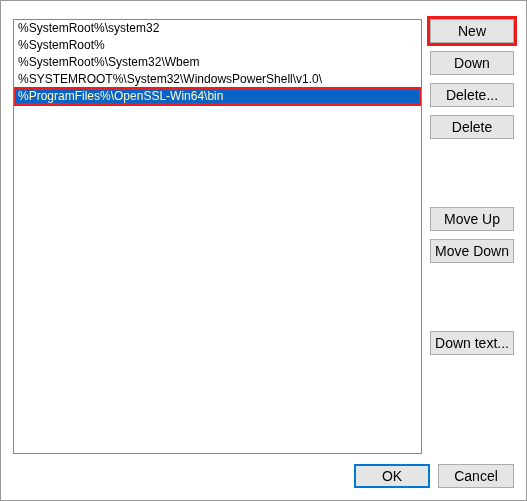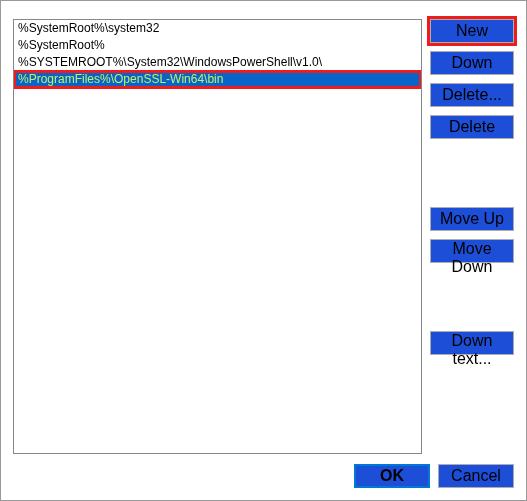--- a/index.html
+++ b/index.html
@@ -61,38 +61,38 @@
   .list-item {
     height: 17px;
     line-height: 17px;
     padding: 0 4px;
     white-space: nowrap;
     cursor: default;
     font-size: 12px;
   }
   .list-item.selected {
     background: #0a63c7;
-    color: #bef264;
+    color: #fef9c3;
   }
   .selected-outline {
     outline: 3px solid #ef1c1c;
     outline-offset: -2px;
   }
   .side-buttons {
     width: 84px;
     display: flex;
     flex-direction: column;
     padding-top: 6px;
   }
   .btn {
     height: 24px;
-    background: #1d4ed8;
+    background: #e5e5e5;
     border: 1px solid #adadad;
     font-family: inherit;
-    font-size: 16px;
+    font-size: 14px;
     cursor: pointer;
     padding: 0;
     margin-bottom: 8px;
   }
   .btn.highlight {
     outline: 3px solid #ef1c1c;
     outline-offset: 0px;
   }
   .gap-lg { margin-top: 60px; }
   .footer {
@@ -101,34 +101,34 @@
     gap: 8px;
     padding-top: 10px;
   }
   .footer .btn {
     width: 76px;
     margin-bottom: 0;
   }
   .btn.focus {
     border: 1px solid #0078d7;
     box-shadow: inset 0 0 0 1px #0078d7;
-    font-weight: bold;
   }
 </style>
 </head>
 <body>
 
 <div class="window">
 
   <div class="content">
     <div class="main-row">
 
       <div class="listbox" id="listbox">
           <div class="list-item">%SystemRoot%\system32</div>
           <div class="list-item">%SystemRoot%</div>
+          <div class="list-item">%SystemRoot%\System32\Wbem</div>
           <div class="list-item">%SYSTEMROOT%\System32\WindowsPowerShell\v1.0\</div>
           <div class="list-item selected selected-outline">%ProgramFiles%\OpenSSL-Win64\bin</div>
         </div>
 
       <div class="side-buttons">
         <button class="btn highlight">New</button>
         <button class="btn">Down</button>
         <button class="btn">Delete...</button>
         <button class="btn">Delete</button>
         <button class="btn gap-lg">Move Up</button>

